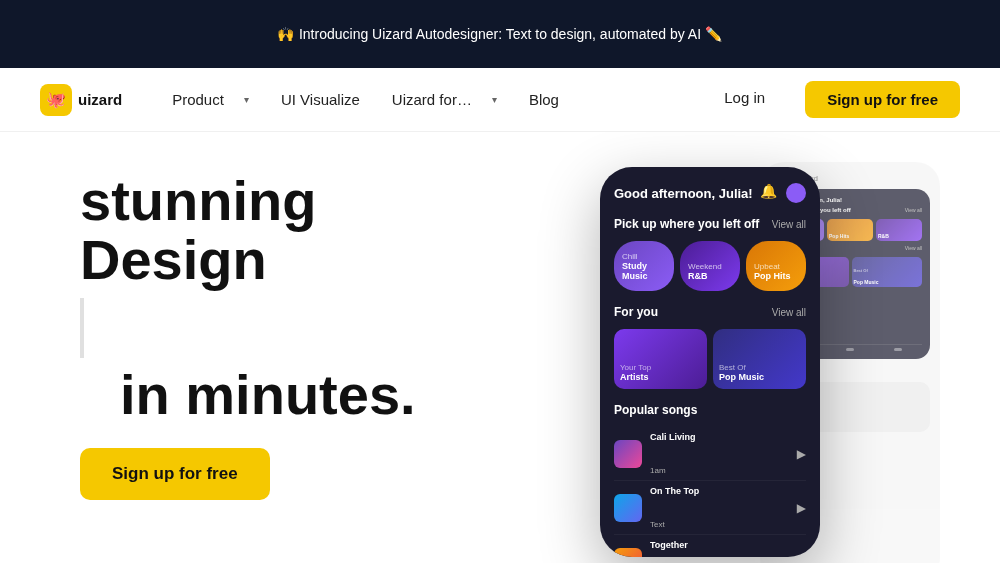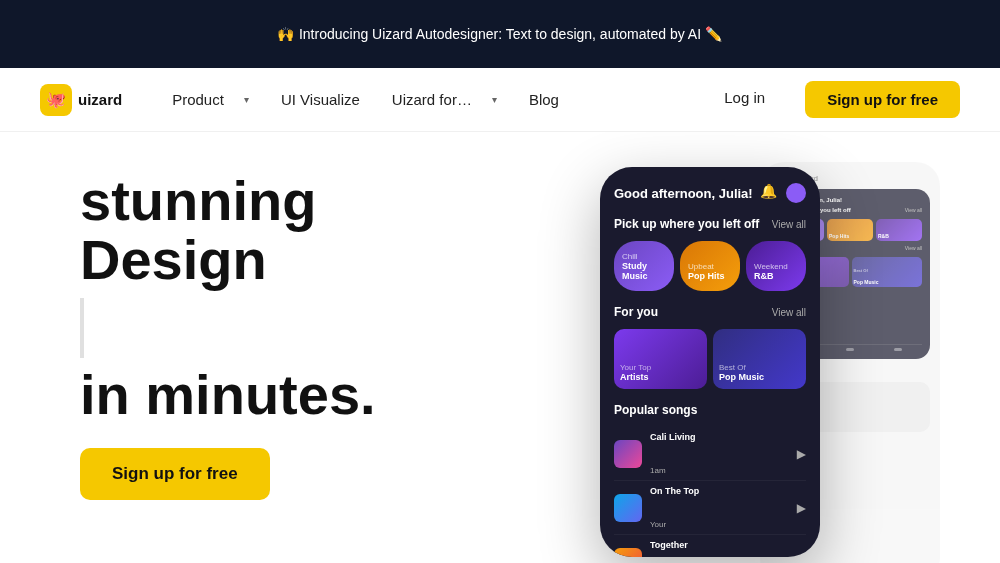--- a/index.html
+++ b/index.html
@@ -109,20 +109,21 @@
       height: 60px;
       background: #e0e0e0;
       margin: 8px 0;
     }
     .hero-subtitle {
       font-size: 56px;
       font-weight: 900;
       line-height: 1.05;
       color: #111;
       margin-bottom: 24px;
+      margin-left: 40px;
     }
     .hero-desc {
       font-size: 16px;
       color: #333;
       line-height: 1.6;
       margin-bottom: 10px;
     }
     .hero-desc2 {
       font-size: 16px;
       color: #333;
@@ -476,27 +477,27 @@
         <div class="section-header">
           <div class="section-title">Pick up where you left off</div>
           <div class="view-all">View all</div>
         </div>
 
         <div class="music-cards">
           <div class="music-card purple">
             <div class="music-card-label">Chill</div>
             <div class="music-card-title">Study Music</div>
           </div>
+          <div class="music-card darkpurple">
+            <div class="music-card-label">Weekend</div>
+            <div class="music-card-title">R&amp;B</div>
+          </div>
           <div class="music-card yellow">
             <div class="music-card-label">Upbeat</div>
             <div class="music-card-title">Pop Hits</div>
-          </div>
-          <div class="music-card darkpurple">
-            <div class="music-card-label">Weekend</div>
-            <div class="music-card-title">R&amp;B</div>
           </div>
         </div>
 
         <div class="section-header">
           <div class="section-title">For you</div>
           <div class="view-all">View all</div>
         </div>
 
         <div class="for-you-cards">
           <div class="for-you-card artists">
@@ -523,21 +524,21 @@
             <div class="song-info">
               <div class="song-name">Cali Living</div>
               <div class="song-artist">1am</div>
             </div>
             <span class="song-play">▶</span>
           </div>
           <div class="song-item">
             <div class="song-thumb t2"></div>
             <div class="song-info">
               <div class="song-name">On The Top</div>
-              <div class="song-artist">Your</div>
+              <div class="song-artist">Text</div>
             </div>
             <span class="song-play">▶</span>
           </div>
           <div class="song-item">
             <div class="song-thumb t3"></div>
             <div class="song-info">
               <div class="song-name">Together</div>
               <div class="song-artist">Jonas&amp;Jonas</div>
             </div>
             <span class="song-play">▶</span>

